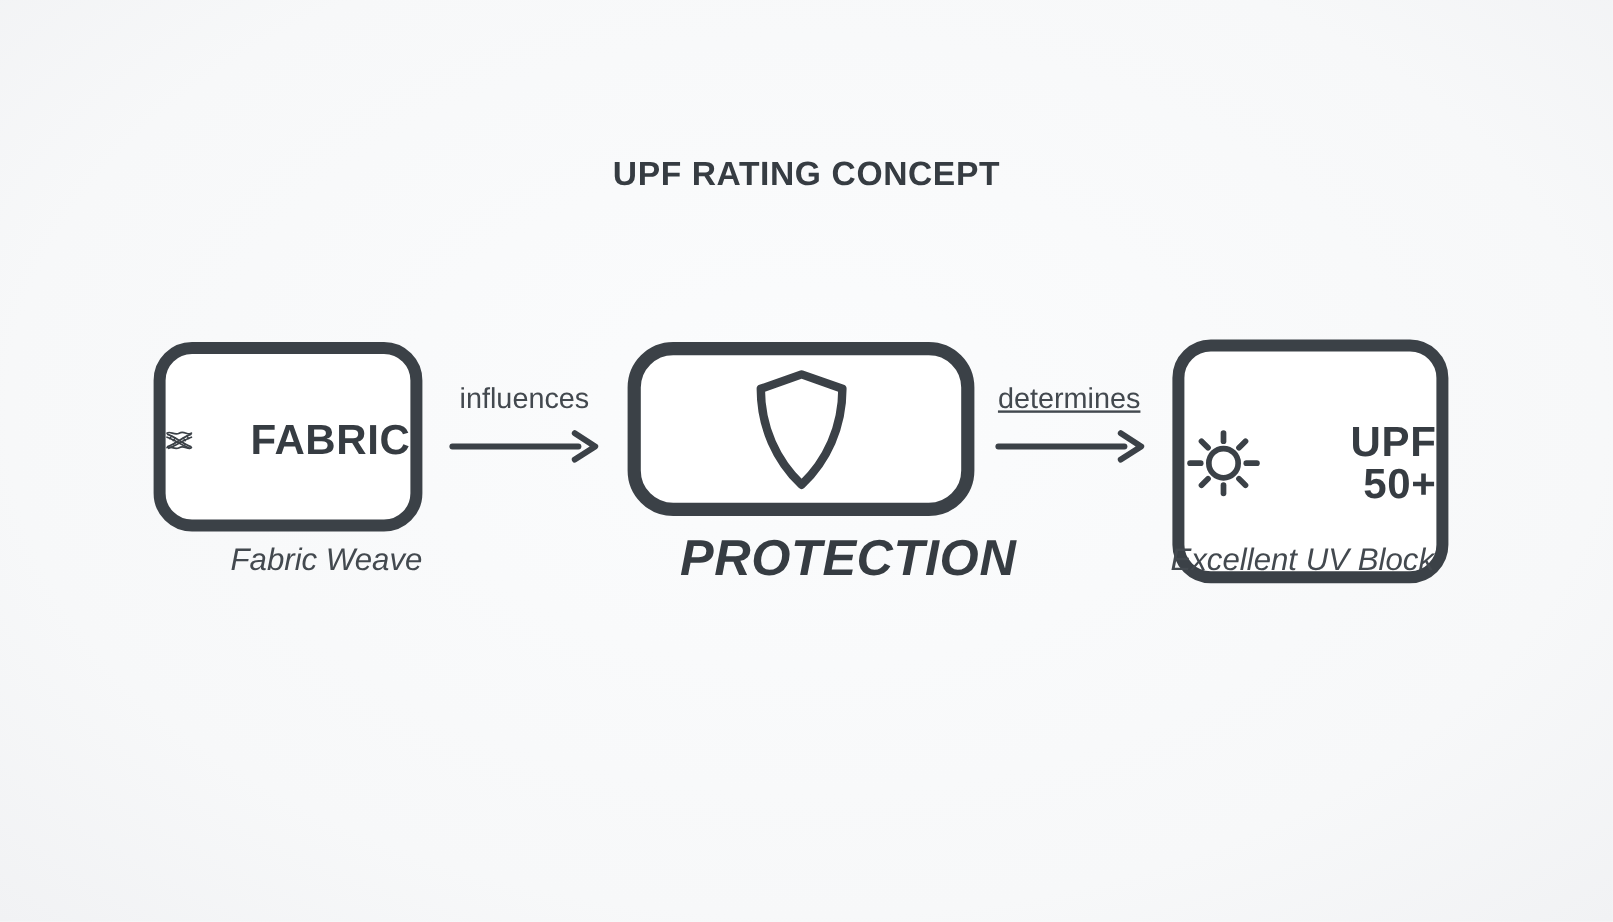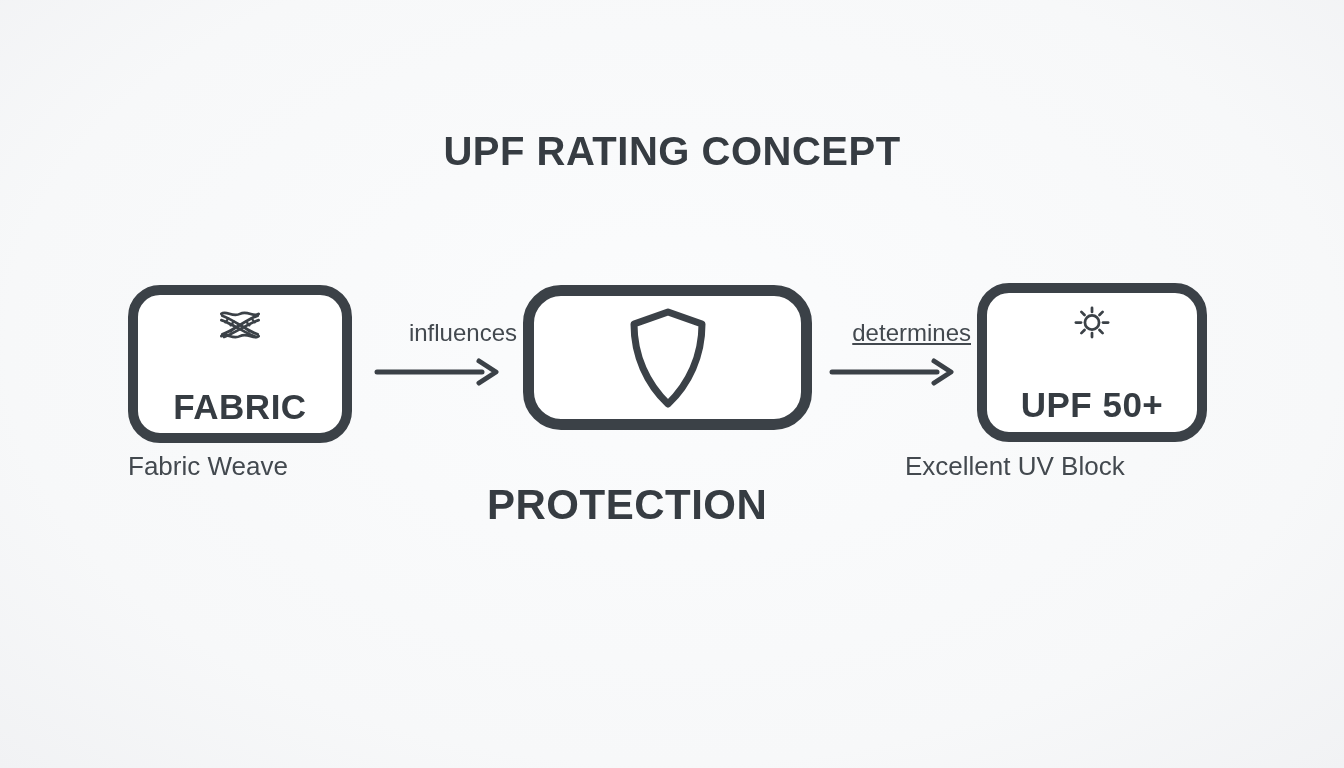--- a/index.html
+++ b/index.html
@@ -13,76 +13,78 @@
     position: relative;
     width: 1344px;
     height: 768px;
     background: radial-gradient(ellipse at 50% 45%, #fbfcfd 0%, #f7f8f9 70%, #f1f2f4 100%);
     overflow: hidden;
   }
   .title {
     position: absolute;
     left: 0; top: 131px; width: 100%;
     text-align: center;
-    font-size: 40px;
+    font-size: 28px;
     font-weight: 700;
     line-height: 1;
     letter-spacing: 0.5px;
     color: #363c42;
   }
   .box {
     position: absolute;
     background: #ffffff;
     border: 10px solid #3b4147;
     display: flex;
-    flex-direction: column;
+    flex-direction: row;
     align-items: center;
     gap: 48px;
   }
   .box-fabric {
     left: 128px; top: 285px; width: 224px; height: 158px;
     border-radius: 32px;
     justify-content: space-between;
     padding: 14px 0 9px;
   }
   .box-protection {
     left: 523px; top: 285px; width: 289px; height: 145px;
     border-radius: 38px;
     border-width: 11px;
     justify-content: center;
   }
   .box-upf {
-    left: 977px; top: 283px; width: 230px; height: 159px;
+    left: 977px; top: 283px; width: 230px; height: 203px;
     border-radius: 32px;
     justify-content: space-between;
     padding: 13px 0 10px;
+    text-align: right;
   }
   .box-label {
     font-size: 35px;
     font-weight: 700;
     line-height: 1;
     letter-spacing: 0.5px;
     color: #363c42;
   }
   .caption {
     position: absolute;
-    text-align: left;
+    text-align: right;
     font-size: 26px;
     line-height: 1;
     color: #43494f;
+    font-style: italic;
   }
   .caption-fabric { left: 128px; width: 224px; top: 453px; }
   .caption-protection {
     left: 487px; width: 360px; top: 444px;
-    font-size: 42px; font-weight: 700; color: #363c42; letter-spacing: 0.5px; margin-top: 40px;
+    font-size: 42px; font-weight: 700; color: #363c42; letter-spacing: 0.5px;
   }
   .caption-upf { left: 905px; width: 290px; top: 453px; }
   .connector-label {
     position: absolute;
-    text-align: right;
+    text-align: center;
     font-size: 24px;
     line-height: 1;
     color: #43494f;
   }
   .connector-label-1 { left: 357px; width: 160px; top: 321px; }
   .connector-label-2 { left: 811px; width: 160px; top: 321px; text-decoration: underline; }
   .arrow-svg { position: absolute; top: 352px; }
   .arrow-1 { left: 374px; }
   .arrow-2 { left: 829px; }
   .stroke { stroke: #3b4147; fill: none; }

